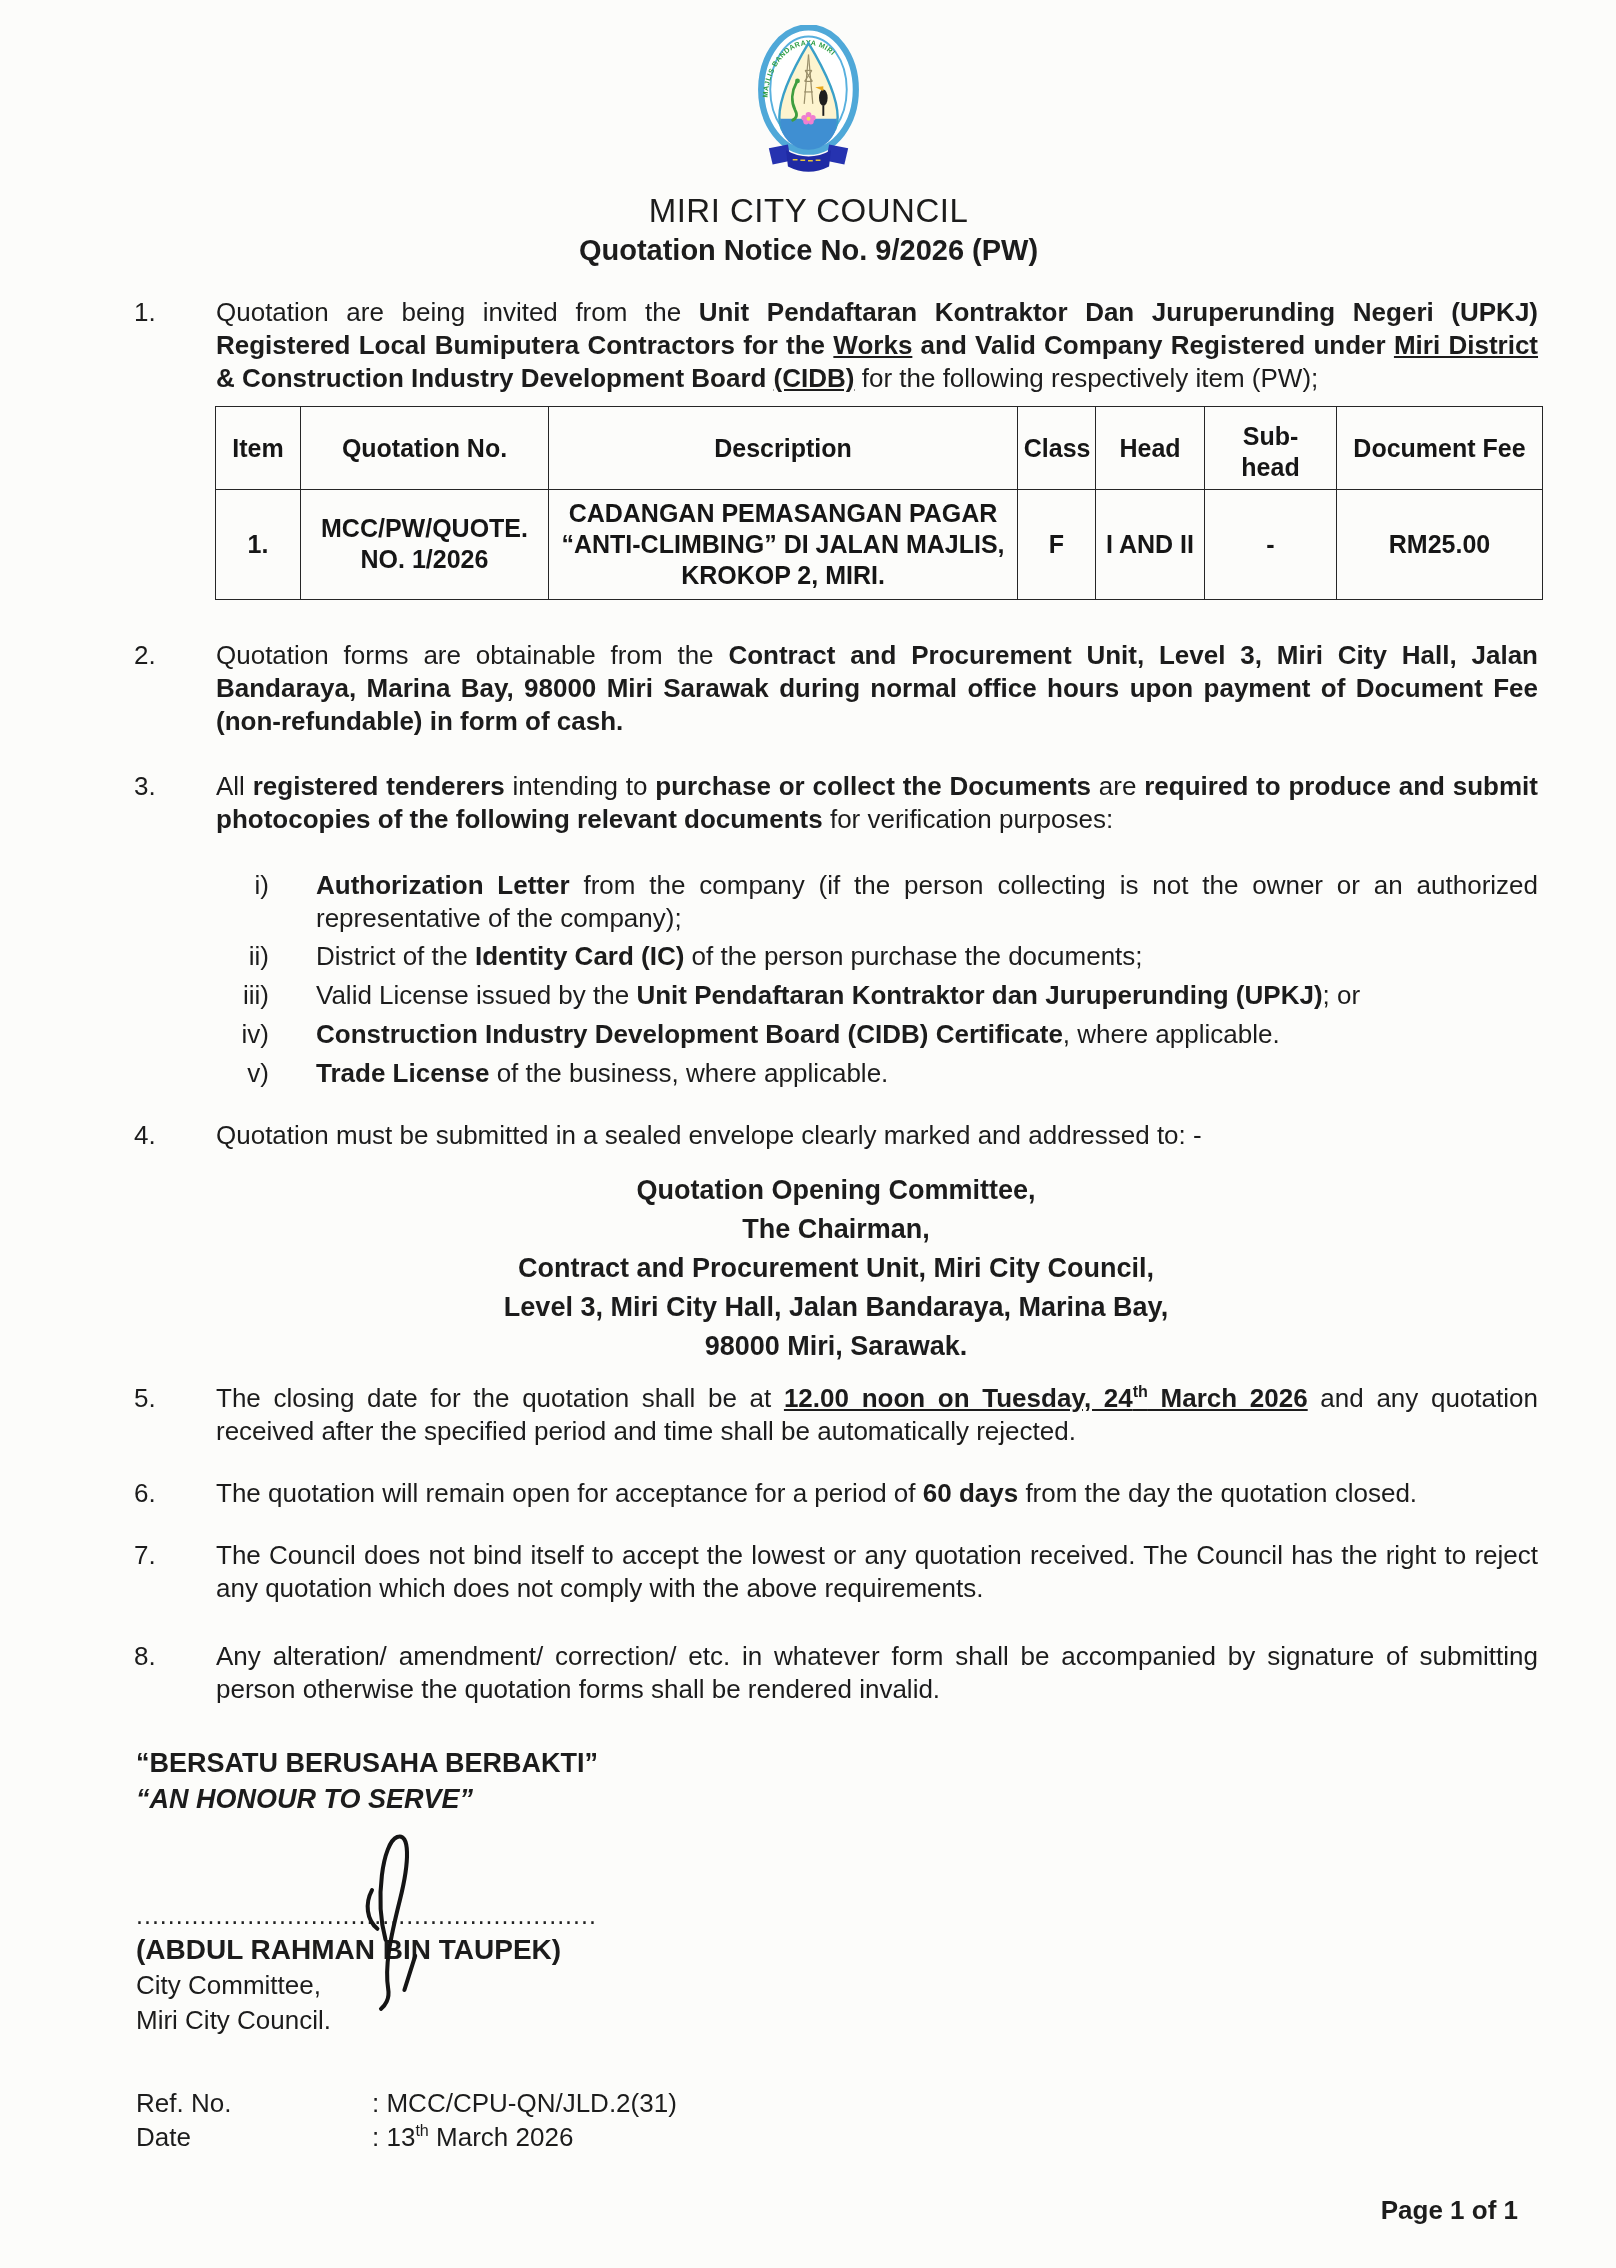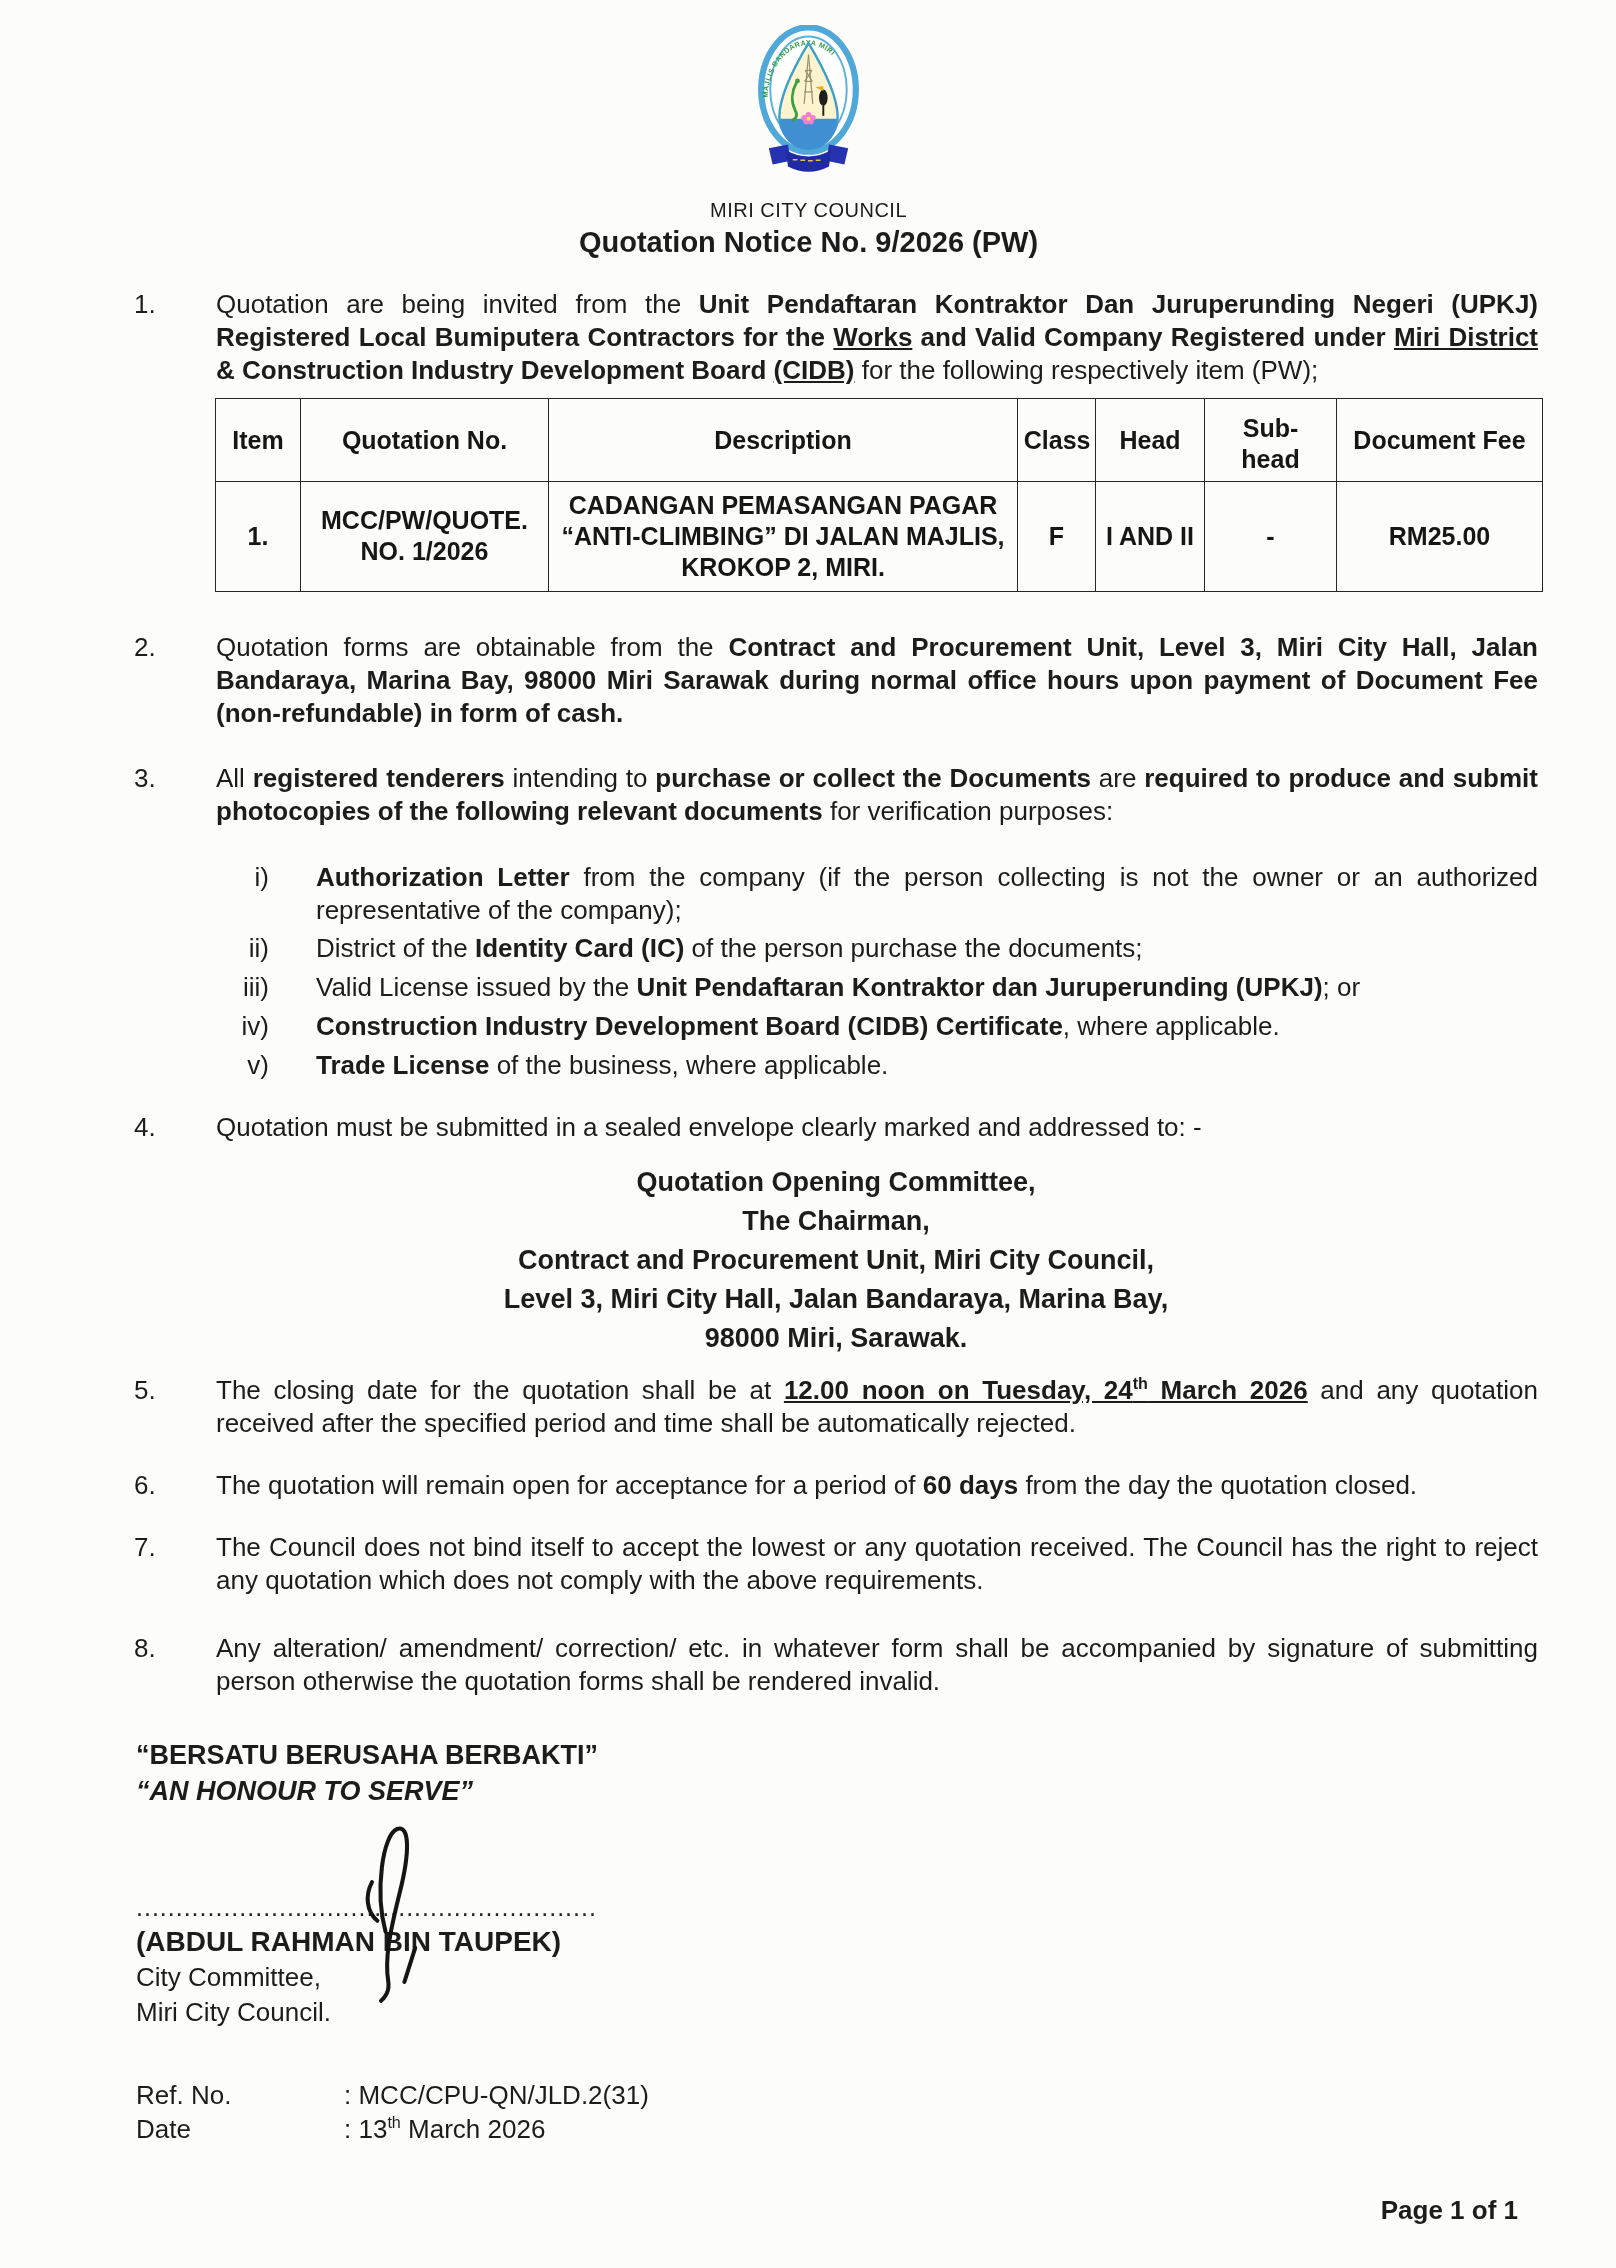--- a/index.html
+++ b/index.html
@@ -13,21 +13,21 @@
     overflow:hidden;
     box-shadow:0 0 7.8px rgba(0,0,0,.25);
   }
   .b{font-weight:700;}
   .u{text-decoration:underline;}
   sup{font-size:62%;vertical-align:super;line-height:0;}
 
   
   .doc-header{text-align:center;}
   .logo{display:block;margin:25px auto 0;}
-  .council-name{font-size:20px;letter-spacing:0.5px;margin-top:21px;}
+  .council-name{font-size:33px;letter-spacing:0.5px;margin-top:14px;}
   .notice-title{font-size:29px;font-weight:700;margin-top:3.9px;}
 
   
   .item{display:flex;margin:0 79px 0 134px;}
   .item .num{flex:0 0 82px;font-size:26px;line-height:33px;}
   .item .body{flex:1;font-size:26px;line-height:33px;text-align:justify;}
   .mt-item1{margin-top:29px;}
   .mt-item2{margin-top:39px;}
   .mt-item3{margin-top:32px;}
   .mt-item4{margin-top:29px;}
@@ -66,21 +66,21 @@
 
   
   .sign-block{position:relative;margin:85px 0 0 136px;}
   .dots{font-size:25px;line-height:27px;letter-spacing:1px;color:#222;}
   .sig-name{font-size:28px;font-weight:700;margin-top:4.9px;}
   .sig-role{font-size:26px;line-height:33px;margin-top:2.9px;}
   .signature-svg{position:absolute;left:209px;top:-80px;}
 
   
   .ref-block{margin:49px 79px 0 136px;font-size:26px;line-height:34px;}
-  .ref-row{display:flex;}
+  .ref-row{display:flex;gap:28px;}
   .ref-row .lbl{flex:0 0 208px;}
 
   
   .page-footer{position:absolute;right:99px;bottom:43px;font-size:26px;font-weight:700;}
 </style>
 </head>
 <body>
 
 <div class="page">
 

